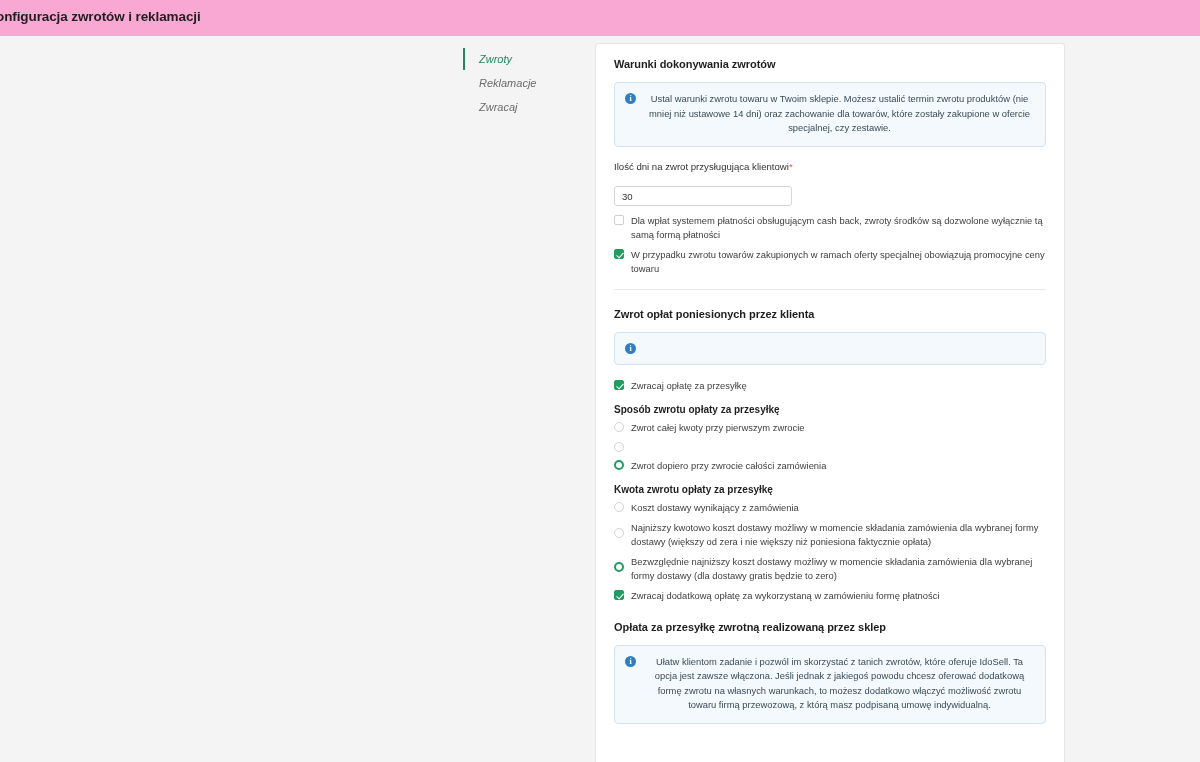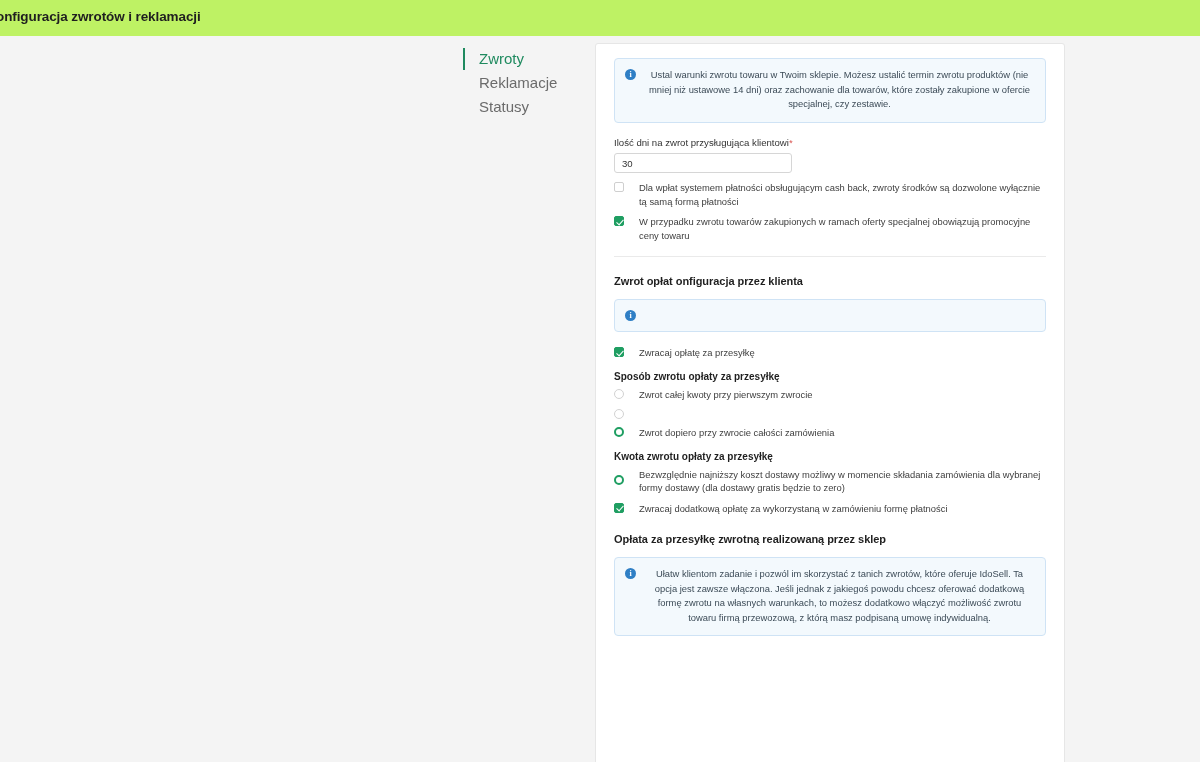--- a/index.html
+++ b/index.html
@@ -11,21 +11,21 @@
     font-family: "Liberation Sans", sans-serif;
     color: #222222;
     -webkit-font-smoothing: antialiased;
   }
 
   
   .page-header {
     position: absolute;
     left: 0; top: 0;
     width: 1200px; height: 36px;
-    background: #bef264;
+    background: #f9a8d4;
   }
   .page-title {
     position: absolute;
     left: -4px; top: 9px;
     font-size: 13.5px;
     font-weight: bold;
     color: #1f1f1f;
     letter-spacing: -0.1px;
     white-space: nowrap;
   }
@@ -34,23 +34,24 @@
   .side-nav {
     position: absolute;
     left: 463px; top: 47px;
     width: 110px;
   }
   .nav-item {
     position: relative;
     padding: 0 0 0 16px;
     height: 24px;
     line-height: 24px;
-    font-size: 15px;
+    font-size: 11px;
     color: #6b6b6b;
     cursor: pointer;
+    font-style: italic;
   }
   .nav-item + .nav-item { margin-top: 0; }
   .nav-item.active { color: #1f8a5f; }
   .nav-item.active::before {
     content: "";
     position: absolute;
     left: 0; top: 1px;
     width: 2px; height: 22px;
     background: #1f8a5f;
   }
@@ -109,21 +110,21 @@
     font-size: 9.4px;
     line-height: 14.5px;
     color: #3c4b57;
     text-align: center;
   }
 
   
   .field-label {
     font-size: 9.6px;
     color: #333333;
-    margin-bottom: 5px;
+    margin-bottom: 14px;
   }
   .req { color: #d9534f; }
 
   .text-input {
     width: 178px;
     height: 20px;
     border: 1px solid #d6d6d6;
     border-radius: 3px;
     background: #ffffff;
     font-size: 9.6px;
@@ -132,21 +133,21 @@
     line-height: 18px;
     outline: none;
     font-family: "Liberation Sans", sans-serif;
   }
 
   
   .opt-list { margin-top: 8px; }
   .opt {
     display: flex;
     align-items: flex-start;
-    gap: 15px;
+    gap: 7px;
     margin-bottom: 7px;
     cursor: pointer;
   }
   .opt-text {
     font-size: 9.4px;
     line-height: 13.5px;
     color: #404040;
     padding-top: 0px;
   }
 
@@ -203,27 +204,28 @@
 </div>
 
 <nav class="side-nav">
   <div class="nav-item active">
     <span>Zwroty</span>
   </div>
   <div class="nav-item">
     <span>Reklamacje</span>
   </div>
   <div class="nav-item">
-    <span>Statusy</span>
+    <span>Zwracaj</span>
   </div>
 </nav>
 
 <main class="card">
 
   
+  <h2 class="section-title">Warunki dokonywania zwrotów</h2>
 
   <div class="alert">
     <span class="alert-icon">i</span>
     <span class="alert-text">Ustal warunki zwrotu towaru w Twoim sklepie. Możesz ustalić termin zwrotu produktów (nie mniej niż ustawowe 14 dni) oraz zachowanie dla towarów, które zostały zakupione w ofercie specjalnej, czy zestawie.</span>
   </div>
 
   <div class="field-label">
     <span>Ilość dni na zwrot przysługująca klientowi</span><span class="req">*</span>
   </div>
   <input class="text-input" type="text" value="30" style="">
@@ -235,21 +237,21 @@
     </div>
     <div class="opt">
       <span class="cb checked"></span>
       <span class="opt-text">W przypadku zwrotu towarów zakupionych w ramach oferty specjalnej obowiązują promocyjne ceny towaru</span>
     </div>
   </div>
 
   <div class="divider"></div>
 
   
-  <h2 class="section-title spaced">Zwrot opłat onfiguracja przez klienta</h2>
+  <h2 class="section-title spaced">Zwrot opłat poniesionych przez klienta</h2>
 
   <div class="alert">
     <span class="alert-icon">i</span>
   </div>
 
   <div class="opt">
     <span class="cb checked"></span>
     <span class="opt-text">Zwracaj opłatę za przesyłkę</span>
   </div>
 
@@ -264,20 +266,28 @@
     </div>
     <div class="opt">
       <span class="rb selected"></span>
       <span class="opt-text">Zwrot dopiero przy zwrocie całości zamówienia</span>
     </div>
   </div>
 
   <h3 class="sub-head">Kwota zwrotu opłaty za przesyłkę</h3>
   <div>
     <div class="opt">
+      <span class="rb"></span>
+      <span class="opt-text">Koszt dostawy wynikający z zamówienia</span>
+    </div>
+    <div class="opt">
+      <span class="rb" style="margin-top:7px;"></span>
+      <span class="opt-text">Najniższy kwotowo koszt dostawy możliwy w momencie składania zamówienia dla wybranej formy dostawy (większy od zera i nie większy niż poniesiona faktycznie opłata)</span>
+    </div>
+    <div class="opt">
       <span class="rb selected" style="margin-top:7px;"></span>
       <span class="opt-text">Bezwzględnie najniższy koszt dostawy możliwy w momencie składania zamówienia dla wybranej formy dostawy (dla dostawy gratis będzie to zero)</span>
     </div>
   </div>
 
   <div class="opt" style="">
     <span class="cb checked"></span>
     <span class="opt-text">Zwracaj dodatkową opłatę za wykorzystaną w zamówieniu formę płatności</span>
   </div>
 

